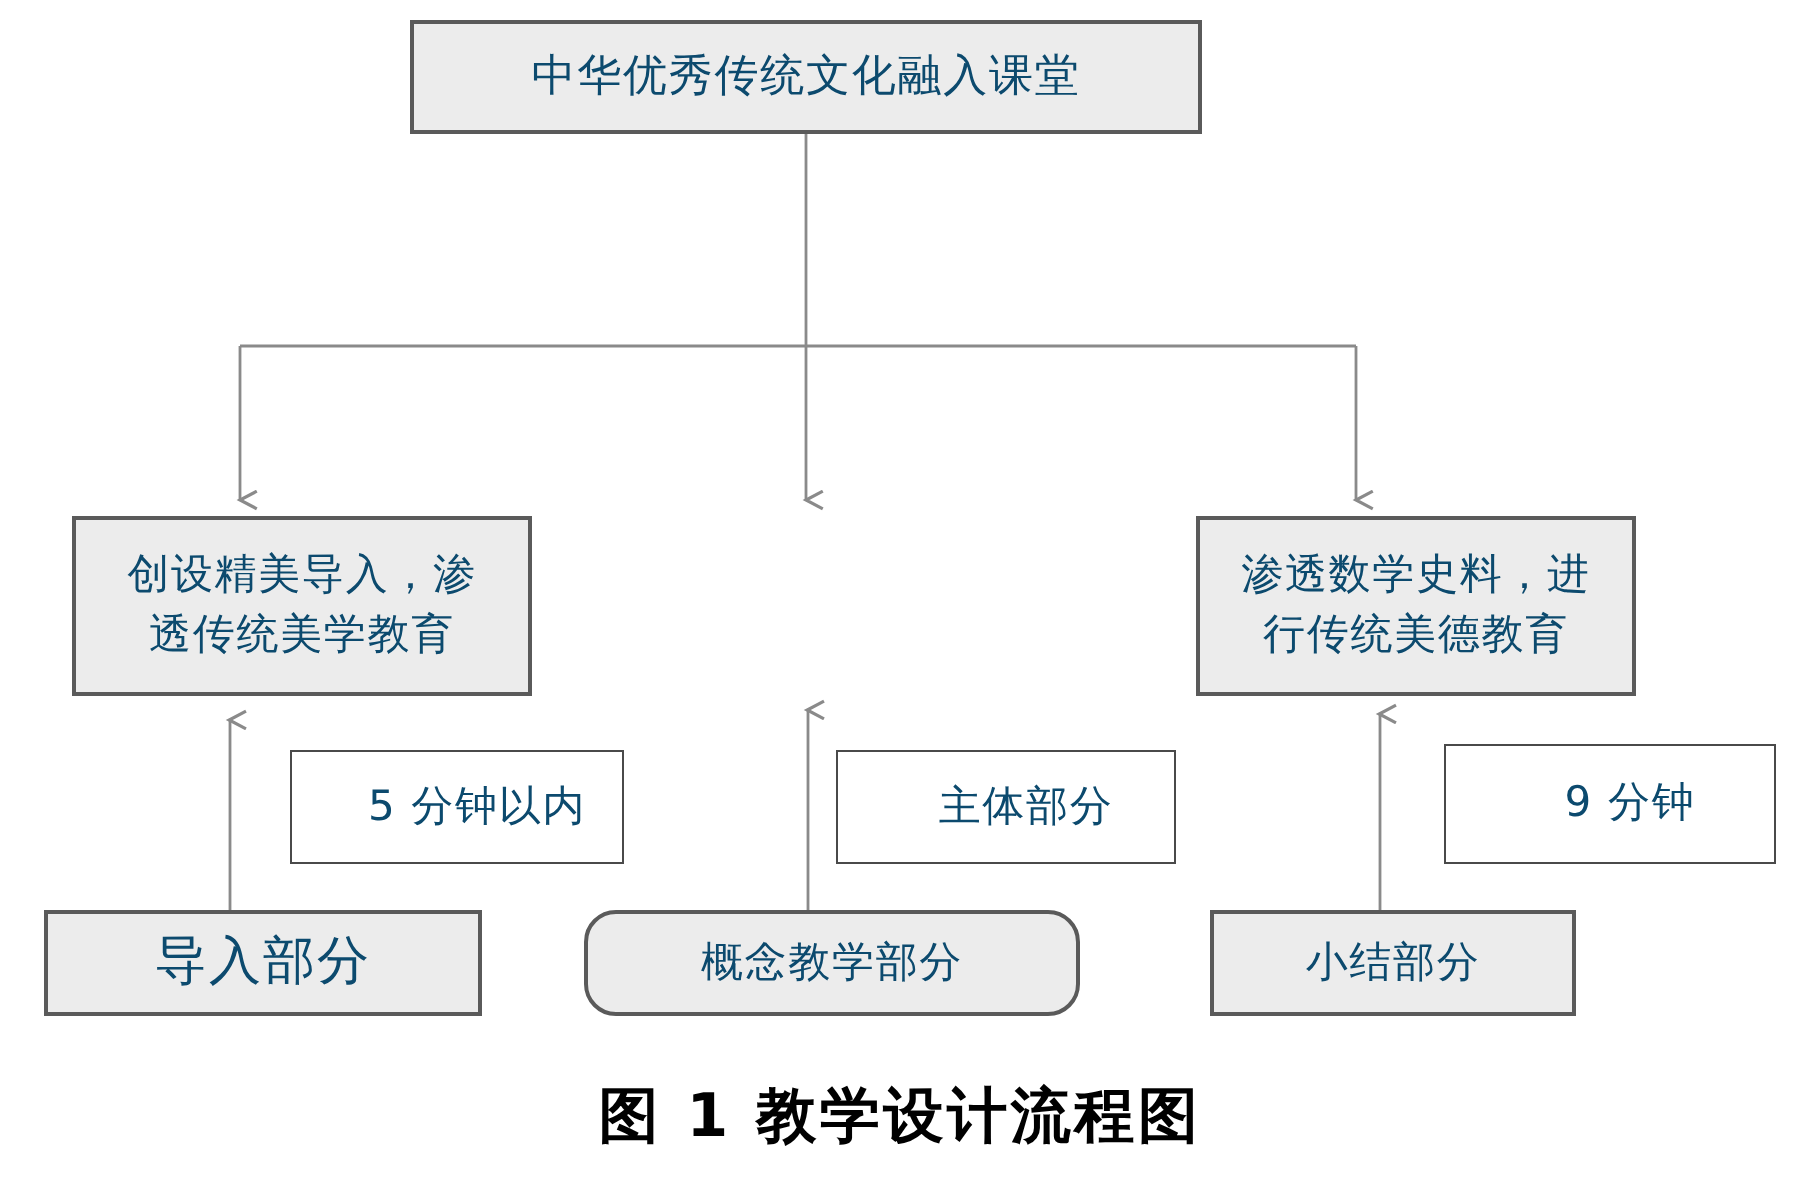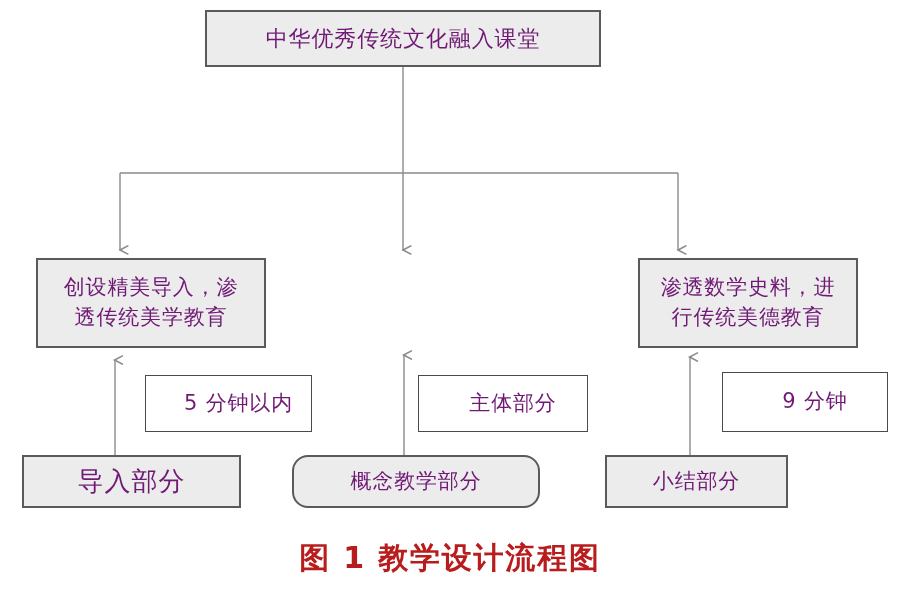--- a/index.html
+++ b/index.html
@@ -17,21 +17,21 @@
     background: #ffffff;
     overflow: hidden;
   }
   .node {
     position: absolute;
     box-sizing: border-box;
     display: flex;
     align-items: center;
     justify-content: center;
     text-align: center;
-    color: #701a75;
+    color: #0c4a6e;
     letter-spacing: 0.04em;
   }
   .node.filled {
     background: #ececec;
     border: 2px solid #5a5a5a;
   }
   .node.plain {
     background: #ffffff;
     border: 1px solid #4a4a4a;
     padding-left: 20px;
@@ -65,21 +65,20 @@
     width: 228px;
     height: 90px;
     font-size: 21px;
   }
   #node-mid-right {
     left: 598px;
     top: 258px;
     width: 220px;
     height: 90px;
     font-size: 21px;
-    margin-left: 40px;
   }
   
   #note-left {
     left: 145px;
     top: 375px;
     width: 167px;
     height: 57px;
     font-size: 21px;
   }
   #note-center {
@@ -130,21 +129,21 @@
   }
 
   #caption {
     position: absolute;
     left: 0;
     top: 538px;
     width: 900px;
     text-align: center;
     font-size: 30px;
     font-weight: bold;
-    color: #b91c1c;
+    color: #000000;
     letter-spacing: 0.06em;
     font-family: "DejaVu Sans", "Liberation Sans", sans-serif;
   }
 </style>
 </head>
 <body>
 
 <div id="figure-root">
 
   <svg id="connectors" viewBox="0 0 900 590" width="900" height="590" aria-hidden="true">

